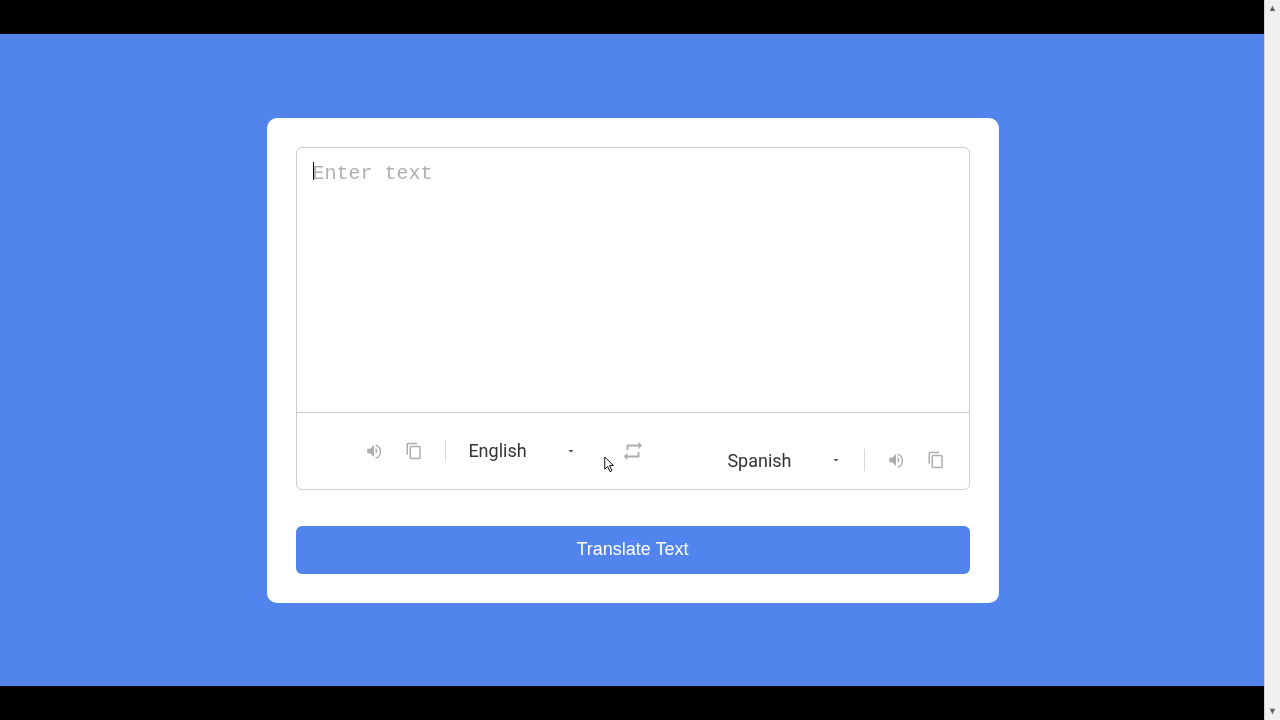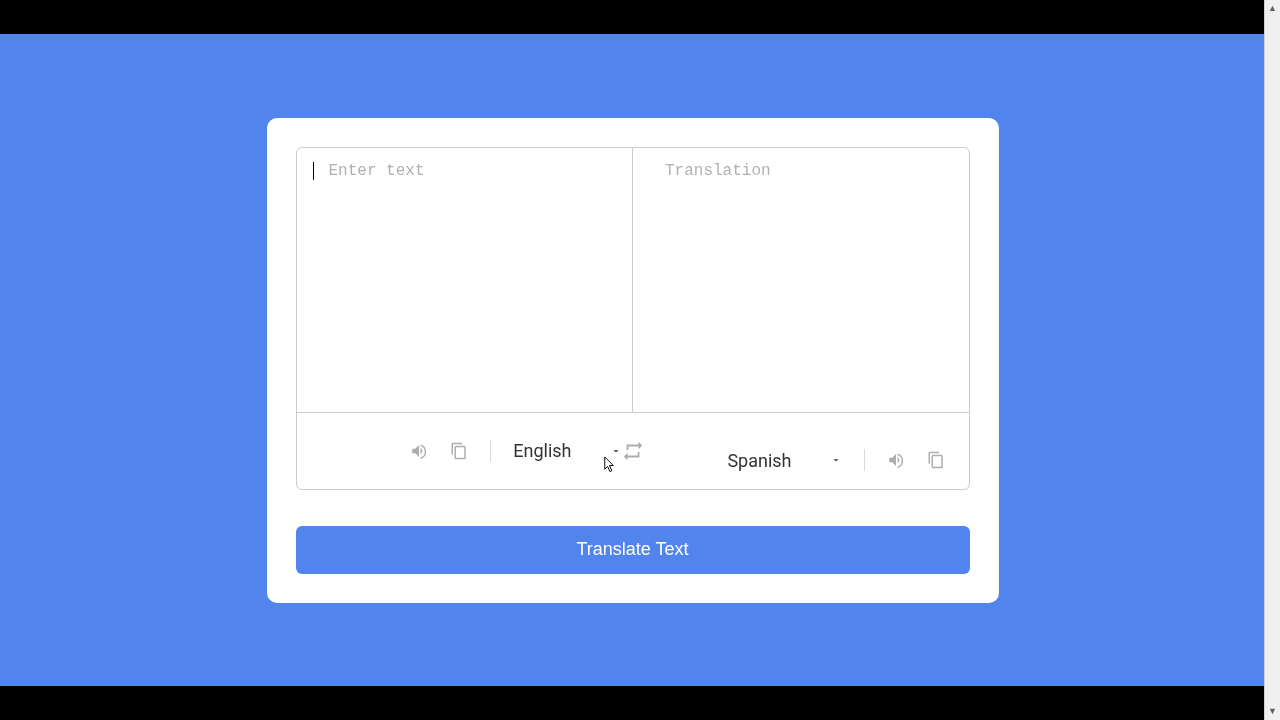--- a/index.html
+++ b/index.html
@@ -63,23 +63,23 @@
   .text-cell + .text-cell{
     border-left:1px solid #ccc;
   }
   .text-cell textarea{
     width:100%;
     height:100%;
     border:0;
     outline:0;
     resize:none;
     box-sizing:border-box;
-    padding:14px 32px;
+    padding:14px 16px;
     font-family:"Courier New",monospace;
-    font-size:16px;
+    font-size:20px;
     color:#333;
     background:transparent;
   }
   .text-cell textarea::placeholder{
     color:#b0b0b0;
   }
   .caret{
     position:absolute;
     left:16px;
     top:14px;
@@ -92,21 +92,21 @@
     align-items:center;
     border-top:1px solid #ccc;
     height:76px;
     padding:0 24px;
   }
   .ctrl-group{
     display:flex;
     align-items:center;
     gap:22px;
   }
-  .ctrl-group.left{flex:1;justify-content:flex-end;}
+  .ctrl-group.left{flex:1;justify-content:center;}
   .ctrl-group.right{flex:1;justify-content:flex-end;margin-top:19px;}
   .icon-btn{
     width:18px;
     height:18px;
     display:flex;
     align-items:center;
     justify-content:center;
     cursor:pointer;
     color:#adadad;
   }
@@ -170,23 +170,20 @@
 
 <div class="viewport">
   <div class="card">
 
     <div class="textbox">
       <div class="text-row">
         <div class="text-cell">
           <textarea placeholder="Enter text" style=""></textarea>
           <div class="caret"></div>
         </div>
-        <div class="text-cell">
-          <textarea readonly="" placeholder="Translation" style=""></textarea>
-        </div>
       </div>
 
       <div class="controls-row">
 
         <div class="ctrl-group left">
           <span class="icon-btn">
             <svg viewBox="0 0 24 24">
                 <path d="M3 9v6h4l5 5V4L7 9H3zm13.5 3a4.5 4.5 0 0 0-2.5-4v8a4.5 4.5 0 0 0 2.5-4zm-2.5-8.7v2.06A8 8 0 0 1 14 20.64v2.06A10 10 0 0 0 14 3.3z"></path>
               </svg>
           </span>

